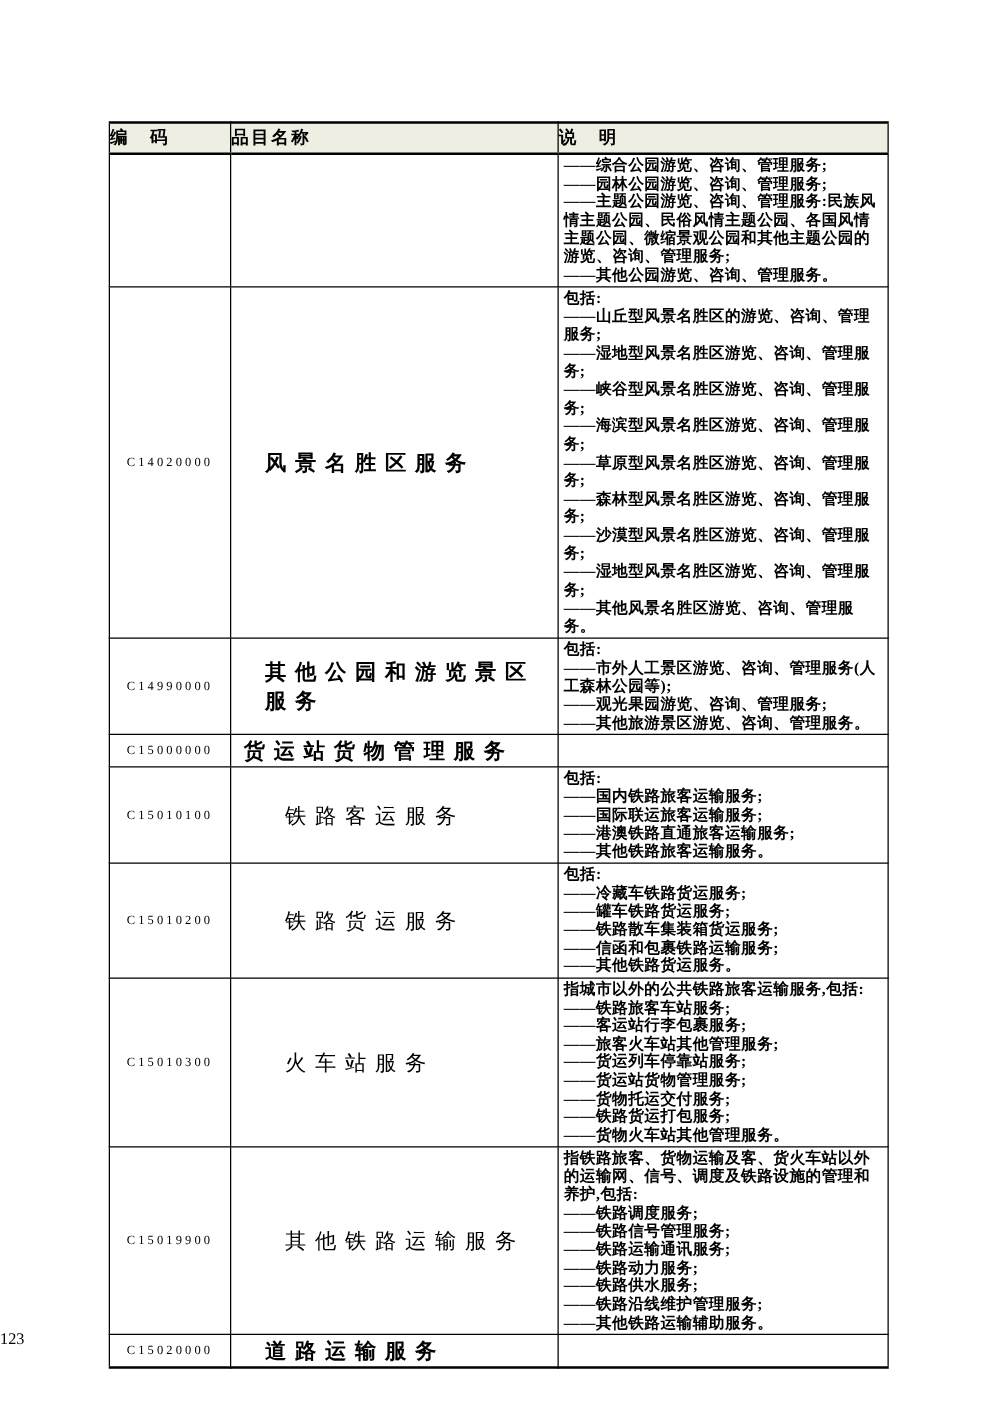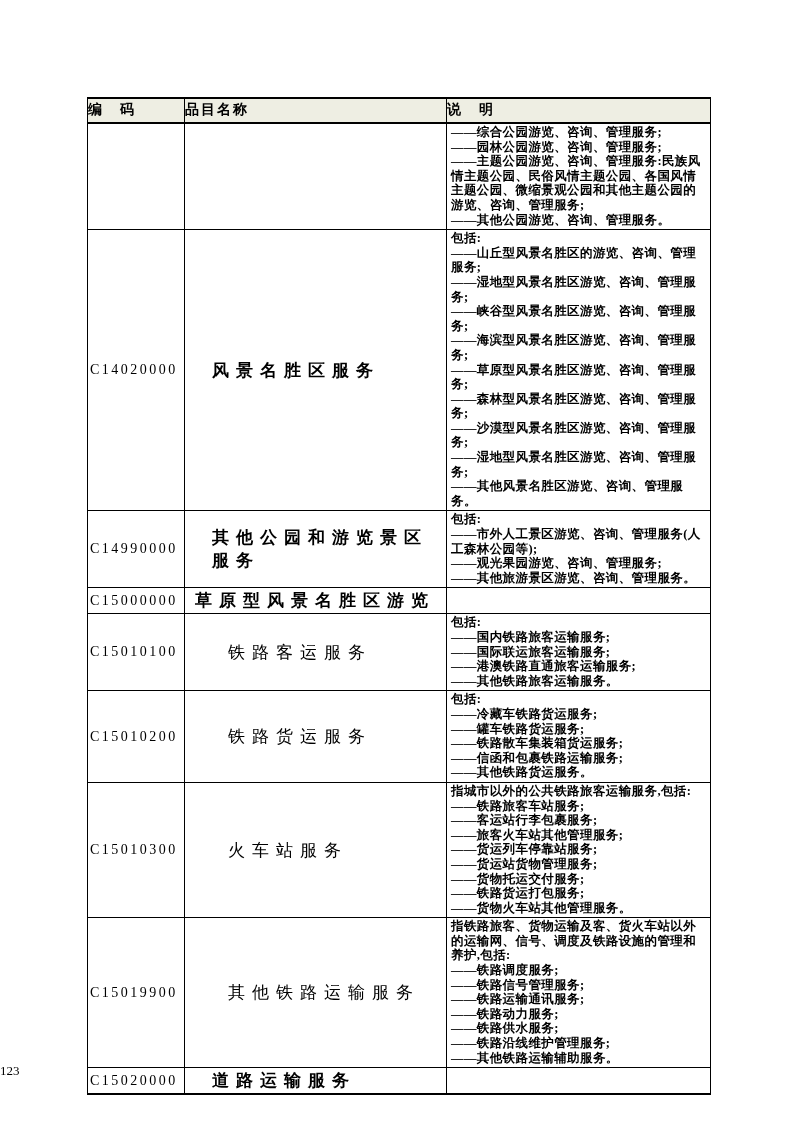--- a/index.html
+++ b/index.html
@@ -41,21 +41,22 @@
     text-align: left;
     padding: 2px 0 3px 0;
     white-space: nowrap;
   }
   td {
     border: 1px solid #000;
     vertical-align: middle;
     padding: 1px 2px;
   }
   td.code-cell {
-    font-size: 14px;
+    text-align: center;
+    font-size: 10px;
     letter-spacing: 2.5px;
     white-space: nowrap;
   }
   td.name-cell {
     font-size: 17px;
     letter-spacing: 7px;
     padding-left: 10px;
   }
   td.name-cell.level-1 { font-weight: bold; padding-left: 10px; }
   td.name-cell.level-2 { font-weight: bold; padding-left: 27px; }
@@ -138,21 +139,21 @@
             <div class="desc-line">包括:</div>
             <div class="desc-line">——市外人工景区游览、咨询、管理服务(人工森林公园等);</div>
             <div class="desc-line">——观光果园游览、咨询、管理服务;</div>
             <div class="desc-line">——其他旅游景区游览、咨询、管理服务。</div>
           </td>
   </tr>
 
   <tr>
     <td class="code-cell">C15000000</td>
     <td class="name-cell level-1">
-      <span>草原型风景名胜区游览</span>
+      <span>货运站货物管理服务</span>
     </td>
     <td class="desc-cell"></td>
   </tr>
 
 
   <tr>
     <td class="code-cell">C15010100</td>
     <td class="name-cell level-3">
       <span>铁路客运服务</span>
     </td>

